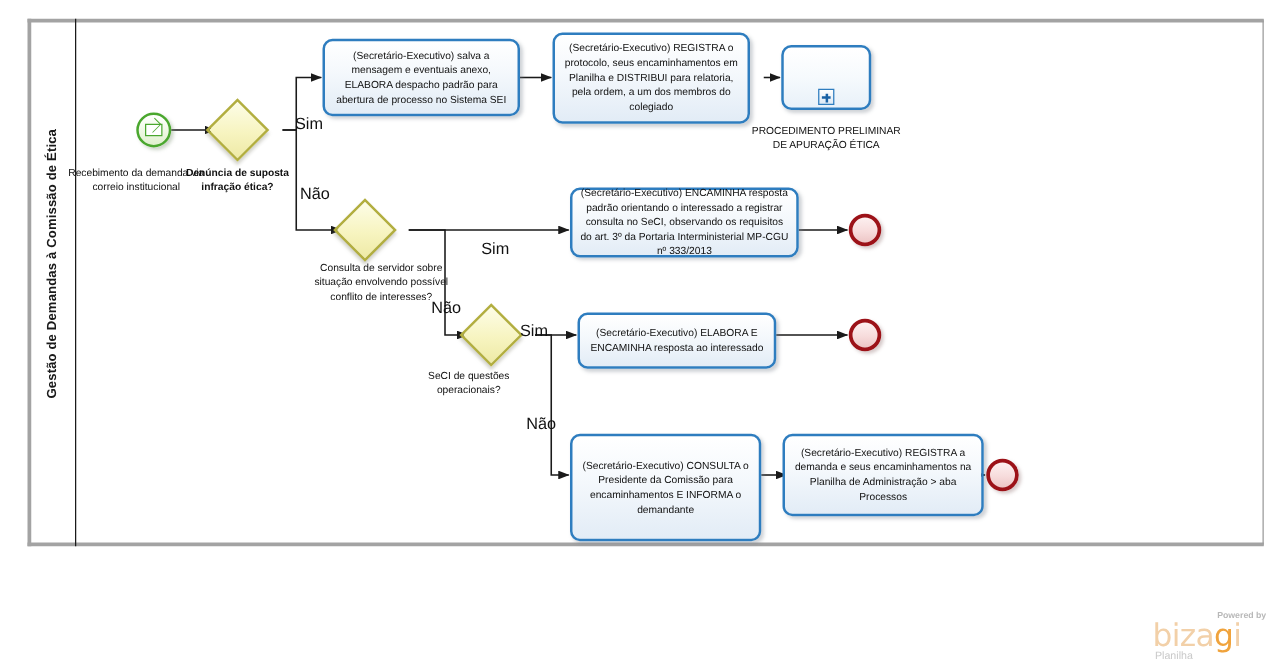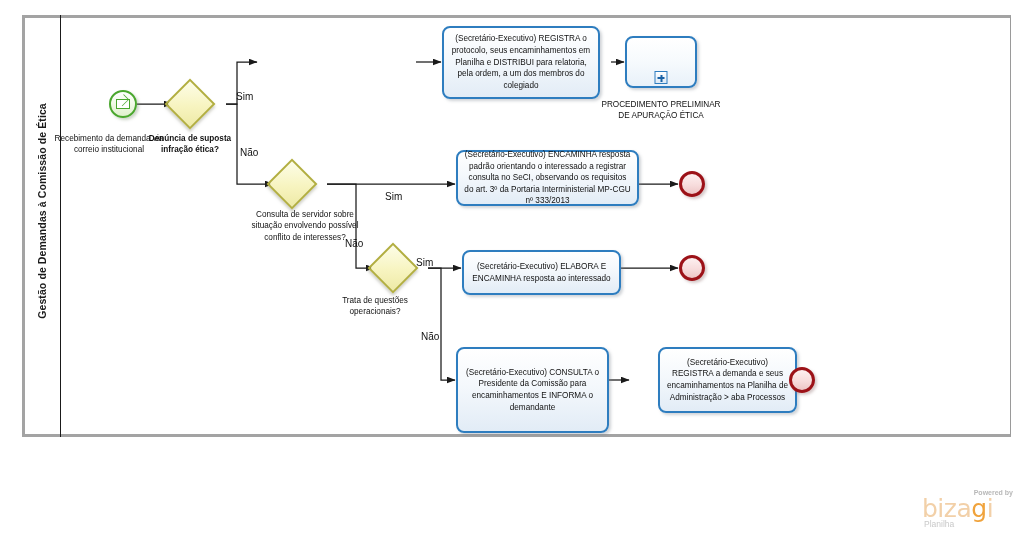--- a/index.html
+++ b/index.html
@@ -169,21 +169,21 @@
     border-radius: 50%;
     box-sizing: border-box;
     border: 3.2px solid #9c1218;
     background: linear-gradient(to bottom, #fdf0f0 0%, #f7dcdc 55%, #edc6c6 100%);
     box-shadow: 2px 2px 3px rgba(150,120,120,0.4);
   }
 
   
   .flow-label {
     position: absolute;
-    font-size: 10px;
+    font-size: 13px;
     color: #111111;
     white-space: nowrap;
   }
 
   
   .bizagi {
     position: absolute;
     left: 922px;
     top: 489px;
     width: 92px;
@@ -263,20 +263,23 @@
   <div class="start-event" style="left:109px; top:90px;">
     <span class="envelope"></span>
   </div>
   <div class="ext-label" style="left:49px; top:133px; width:120px;">Recebimento da demanda via correio institucional</div>
 
   <div class="gateway" style="left:172px; top:86px;"></div>
   <div class="ext-label" style="left:142px; top:133px; width:96px;font-weight:bold;">Denúncia de suposta infração ética?</div>
   <div class="flow-label" style="left:236px; top:91px;">Sim</div>
   <div class="flow-label" style="left:240px; top:147px;">Não</div>
 
+  <div class="task" style="left:258px; top:31px; width:158px; height:62px;">
+    <span class="task-text">(Secretário-Executivo) salva a mensagem e eventuais anexo, ELABORA despacho padrão para abertura de processo no Sistema SEI</span>
+  </div>
 
   <div class="task" style="left:442px; top:26px; width:158px; height:73px;">
     <span class="task-text">(Secretário-Executivo) REGISTRA o protocolo, seus encaminhamentos em Planilha e DISTRIBUI para relatoria, pela ordem, a um dos membros do colegiado</span>
   </div>
 
   <div class="subprocess" style="left:625px; top:36px; width:72px; height:52px;">
     <span class="sub-plus"></span>
   </div>
   <div class="ext-label" style="left:596px; top:99px; width:130px;">PROCEDIMENTO PRELIMINAR DE APURAÇÃO ÉTICA</div>
 
@@ -284,34 +287,34 @@
   <div class="ext-label" style="left:247px; top:209px; width:116px;">Consulta de servidor sobre situação envolvendo possível conflito de interesses?</div>
   <div class="flow-label" style="left:385px; top:191px;">Sim</div>
   <div class="flow-label" style="left:345px; top:238px;">Não</div>
 
   <div class="task" style="left:456px; top:150px; width:183px; height:56px;">
     <span class="task-text">(Secretário-Executivo) ENCAMINHA resposta padrão orientando o interessado a registrar consulta no SeCI, observando os requisitos do art. 3º da Portaria Interministerial MP-CGU nº 333/2013</span>
   </div>
   <div class="end-event" style="left:679px; top:171px;"></div>
 
   <div class="gateway" style="left:375px; top:250px;"></div>
-  <div class="ext-label" style="left:324px; top:295px; width:102px;">Trata de questões operacionais?</div>
+  <div class="ext-label" style="left:324px; top:295px; width:102px;">SeCI de questões operacionais?</div>
   <div class="flow-label" style="left:416px; top:257px;">Sim</div>
   <div class="flow-label" style="left:421px; top:331px;">Não</div>
 
   <div class="task" style="left:462px; top:250px; width:159px; height:45px;">
     <span class="task-text">(Secretário-Executivo) ELABORA E ENCAMINHA resposta ao interessado</span>
   </div>
   <div class="end-event" style="left:679px; top:255px;"></div>
 
   <div class="task" style="left:456px; top:347px; width:153px; height:86px;">
     <span class="task-text">(Secretário-Executivo) CONSULTA o Presidente da Comissão para encaminhamentos E INFORMA o demandante</span>
   </div>
 
-  <div class="task" style="left:658px; top:347px; width:139px; height:66px;">
+  <div class="task" style="left:626px; top:347px; width:161px; height:66px;">
     <span class="task-text">(Secretário-Executivo) REGISTRA a demanda e seus encaminhamentos na Planilha de Administração &gt; aba Processos</span>
   </div>
   <div class="end-event" style="left:789px; top:367px;"></div>
 
   <div class="bizagi">
     <span class="bz-powered">Powered by</span>
     <span class="bz-word"><span>biza</span><span class="hl">g</span><span>i</span></span>
     <span class="bz-modeler">Planilha</span>
   </div>
 

